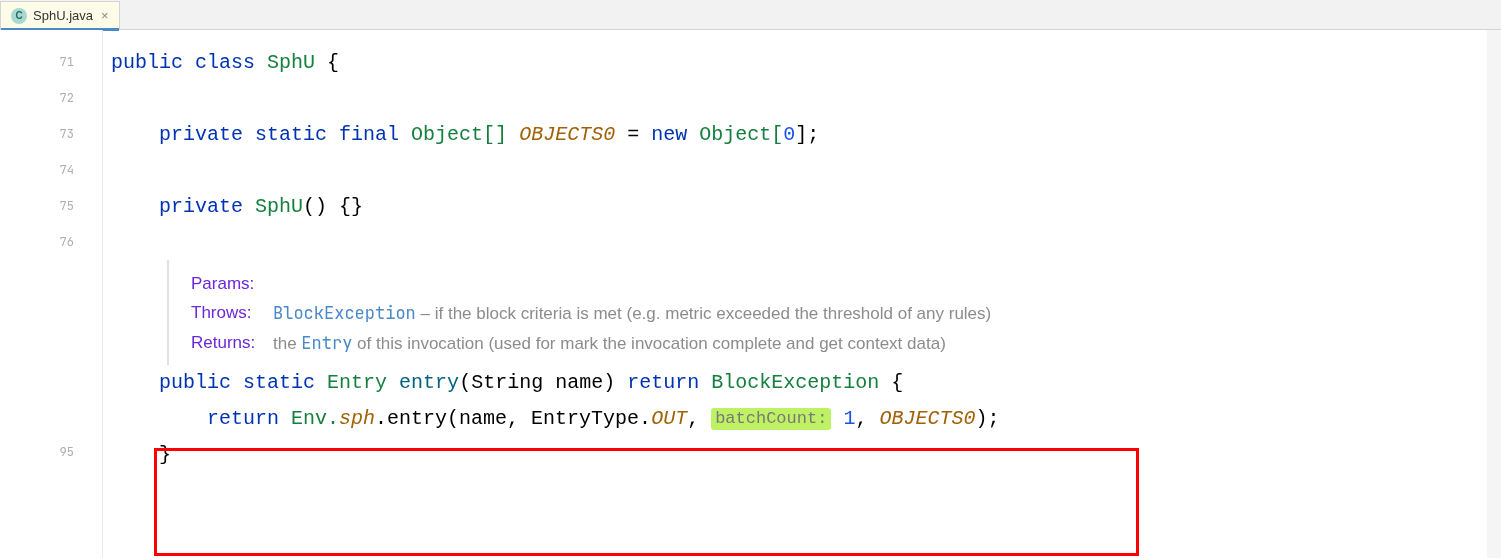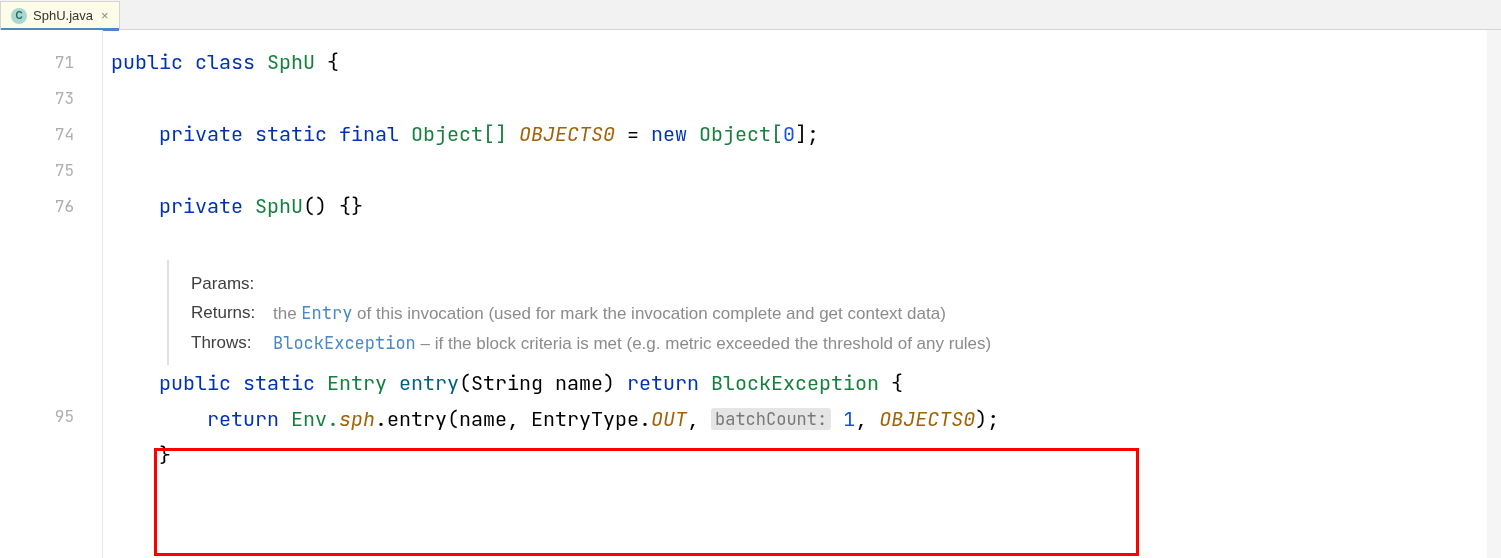--- a/index.html
+++ b/index.html
@@ -70,21 +70,21 @@
       position: relative;
     }
     .gutter-line {
       height: 36px;
       display: flex;
       align-items: center;
       justify-content: flex-end;
       padding-right: 28px;
       color: #aeaeae;
       font-family: "JetBrains Mono", Consolas, monospace;
-      font-size: 16px;
+      font-size: 12px;
       position: relative;
     }
     .fold-icon {
       position: absolute;
       right: 6px;
       width: 14px;
       height: 14px;
       display: flex;
       align-items: center;
       justify-content: center;
@@ -96,47 +96,48 @@
       font-family: "JetBrains Mono", Consolas, monospace;
       font-size: 20px;
       position: relative;
     }
     .code-line {
       height: 36px;
       display: flex;
       align-items: center;
       white-space: pre;
       padding-left: 8px;
+      font-family: Liberation Mono, monospace;
     }
     .kw { color: #0033b3; }
     .type { color: #15803d; }
     .method { color: #00627a; }
     .field-italic { color: #a16207; font-style: italic; }
     .num { color: #1750eb; }
     .punct { color: #000000; }
     .hint {
-      background: #e5e5e5;
+      background: #bef264;
       color: #787878;
       font-size: 17px;
       padding: 0 4px;
       border-radius: 3px;
       display: inline-block;
       line-height: 22px;
     }
     .doc-block {
       margin-left: 64px;
       border-left: 2px solid #e0e0e0;
       padding: 10px 0 6px 22px;
       color: #8c8c8c;
       font-family: "Microsoft YaHei", "Segoe UI", sans-serif;
       font-size: 17px;
       line-height: 1.7;
     }
     .doc-line { display: flex; }
-    .doc-label { min-width: 82px; color: #404040; }
+    .doc-label { min-width: 82px; color: #6d28d9; }
     .doc-text { color: #8c8c8c; }
     .doc-code { font-family: "JetBrains Mono", Consolas, monospace; color: #4a88c7; }
     .doc-main { color: #8c8c8c; margin-bottom: 6px; }
     .highlight-box {
       position: absolute;
       border: 3px solid #ff0000;
       pointer-events: none;
     }
     .scrollbar-v {
       position: absolute;
@@ -154,20 +155,21 @@
   <div class="tab">
     <span class="tab-icon">C</span>
     <span>SphU.java</span>
     <span class="tab-close">×</span>
   </div>
 </div>
 
 <div class="editor-area">
   <div class="gutter">
     <div class="gutter-line">71</div>
+    <div class="gutter-line">72</div>
     <div class="gutter-line">73</div>
     <div class="gutter-line">74</div>
     <div class="gutter-line">75</div>
     <div class="gutter-line">76</div>
     <div style="height:174px"></div>
     <div class="gutter-line">95</div>
   </div>
 
   <div class="code-area">
     <div class="code-line"><span class="kw">public</span><span> </span><span class="kw">class</span><span> </span><span class="type">SphU</span><span class="punct"> {</span></div>
@@ -175,27 +177,27 @@
     <div class="code-line"><span>    </span><span class="kw">private</span><span> </span><span class="kw">static</span><span> </span><span class="kw">final</span><span> </span><span class="type">Object[]</span><span> </span><span class="field-italic">OBJECTS0</span><span class="punct"> = </span><span class="kw">new</span><span> </span><span class="type">Object[</span><span class="num">0</span><span class="punct">];</span></div>
     <div class="code-line"></div>
     <div class="code-line"><span>    </span><span class="kw">private</span><span> </span><span class="type">SphU</span><span class="punct">() {}</span></div>
     <div class="code-line"></div>
 
     <div class="doc-block">
       <div class="doc-line">
         <span class="doc-label">Params:</span>
       </div>
       <div class="doc-line">
+        <span class="doc-label">Throws:</span>
+        <span class="doc-text" style="max-width:830px"><span class="doc-code">BlockException</span><span> – if the block criteria is met (e.g. metric exceeded the threshold of any rules)</span></span>
+      </div>
+      <div class="doc-line">
         <span class="doc-label">Returns:</span>
         <span class="doc-text"><span>the </span><span class="doc-code">Entry</span><span> of this invocation (used for mark the invocation complete and get context data)</span></span>
       </div>
-      <div class="doc-line">
-        <span class="doc-label">Throws:</span>
-        <span class="doc-text" style="max-width:830px"><span class="doc-code">BlockException</span><span> – if the block criteria is met (e.g. metric exceeded the threshold of any rules)</span></span>
-      </div>
     </div>
 
     <div class="code-line"><span>    </span><span class="kw">public</span><span> </span><span class="kw">static</span><span> </span><span class="type">Entry</span><span> </span><span class="method">entry</span><span class="punct">(String name)</span><span> </span><span class="kw">return</span><span> </span><span class="type">BlockException</span><span class="punct"> {</span></div>
     <div class="code-line"><span>        </span><span class="kw">return</span><span> </span><span class="type">Env.</span><span class="field-italic">sph</span><span class="punct">.entry(name, EntryType.</span><span class="field-italic">OUT</span><span class="punct">, </span><span class="hint">batchCount:</span><span> </span><span class="num">1</span><span class="punct">, </span><span class="field-italic">OBJECTS0</span><span class="punct">);</span></div>
     <div class="code-line"><span>    </span><span class="punct">}</span></div>
 
     <div class="highlight-box" id="hlbox" style="top: 448px; left: 154px; width: 985px; height: 108px; position: fixed;"></div>
   </div>
 </div>
 

